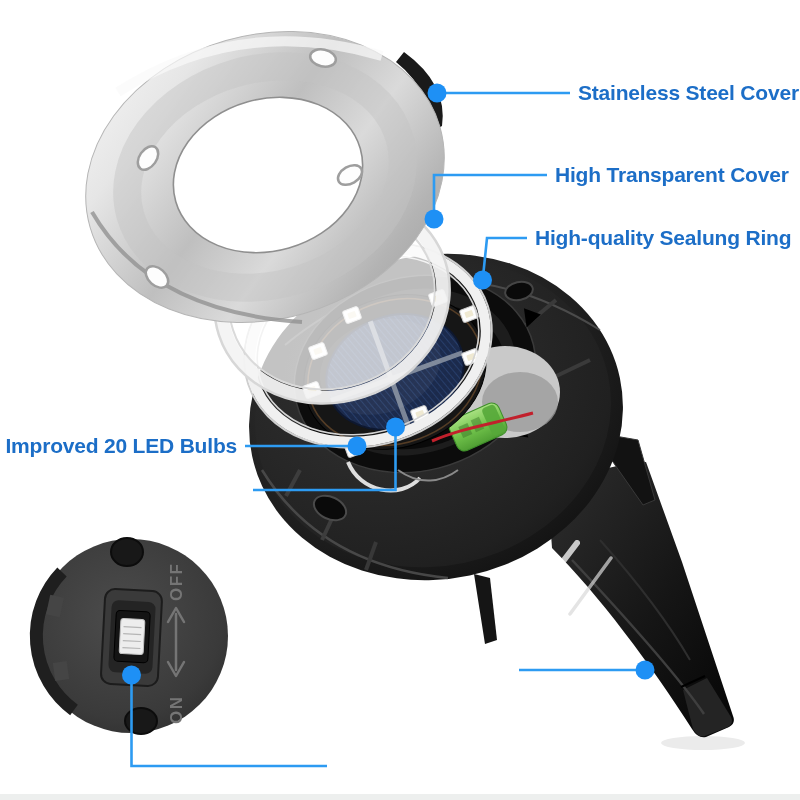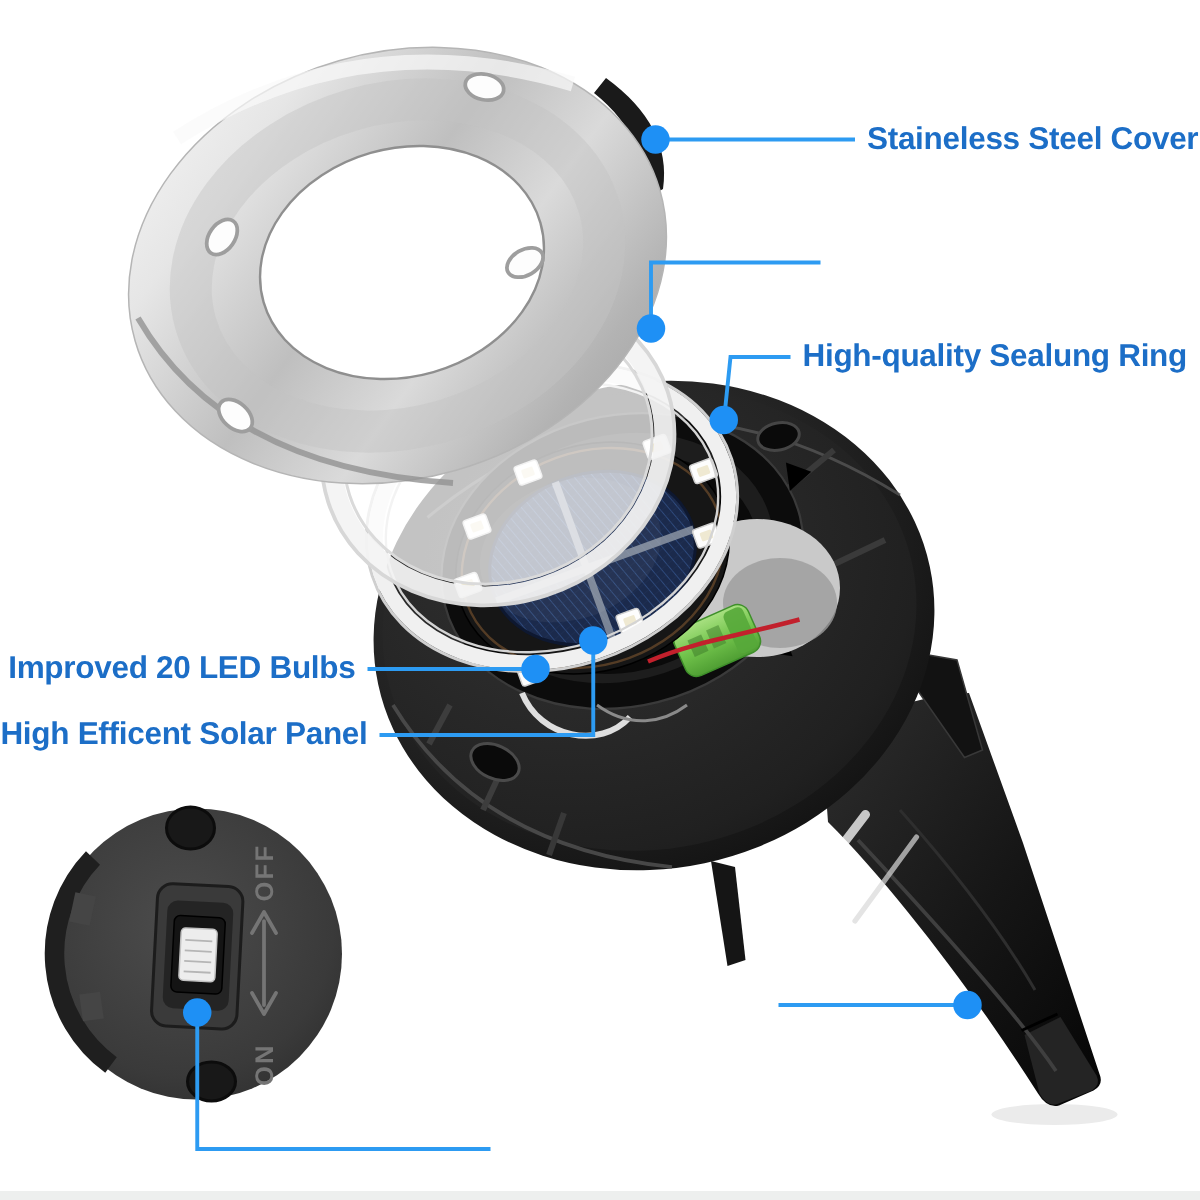--- a/index.html
+++ b/index.html
@@ -227,18 +227,18 @@
 
     <path class="leader" d="M519 670 H 636"></path>
     <circle class="cdot" cx="645" cy="670" r="9.5"></circle>
 
     <path class="leader" d="M327 766 H 131.5 V 684"></path>
     <circle class="cdot" cx="131.5" cy="675" r="9.5"></circle>
   </g>
 </svg>
 
 <div class="lbl" style="left:578px;top:93px">Staineless Steel Cover</div>
+<div class="lbl" style="left:555px;top:175px">High Transparent Cover</div>
 <div class="lbl" style="left:535px;top:238px">High-quality Sealung Ring</div>
 <div class="lbl right" style="right:563px;top:446px">Improved 20 LED Bulbs</div>
-<div class="lbl right" style="right:555px;top:490px">High Efficent Solar Panel</div>
 
 <div class="bottom-strip"></div>
 </div>
 
 </body></html>

